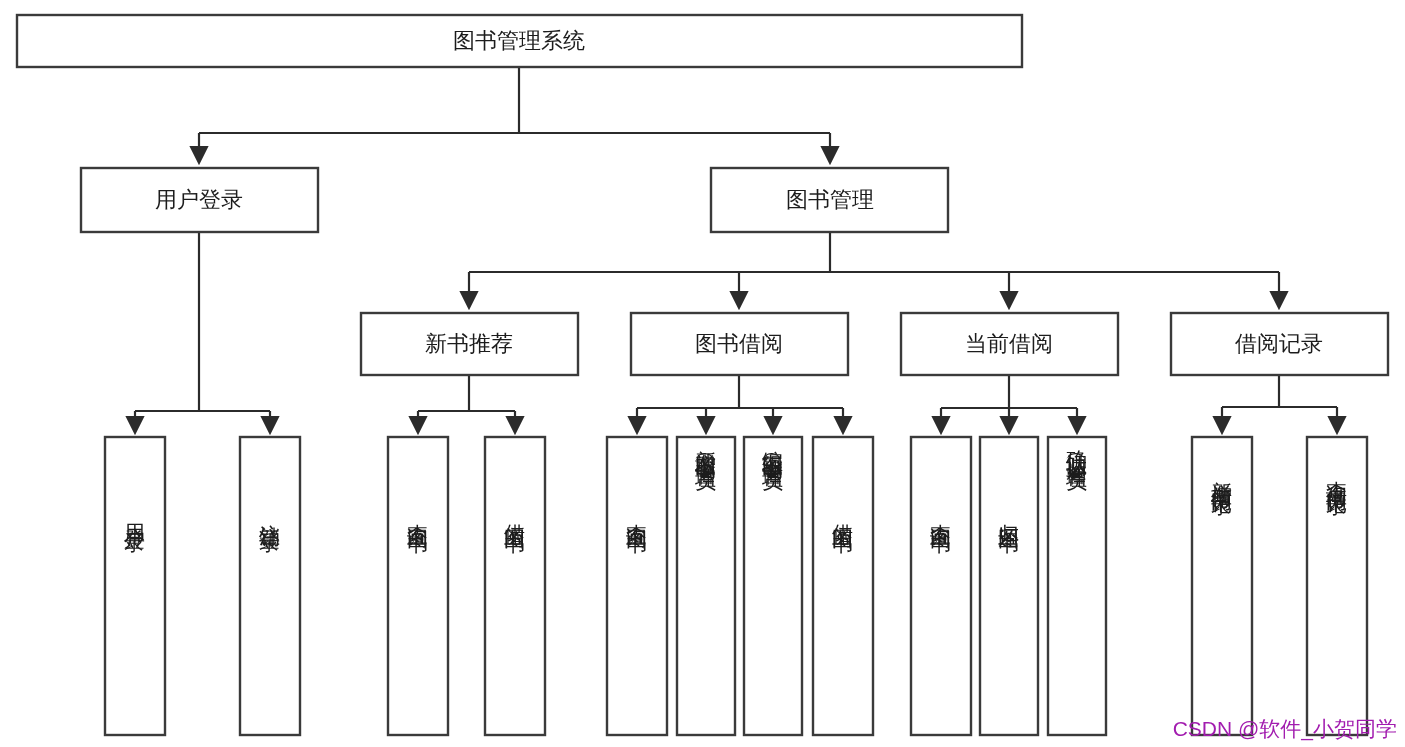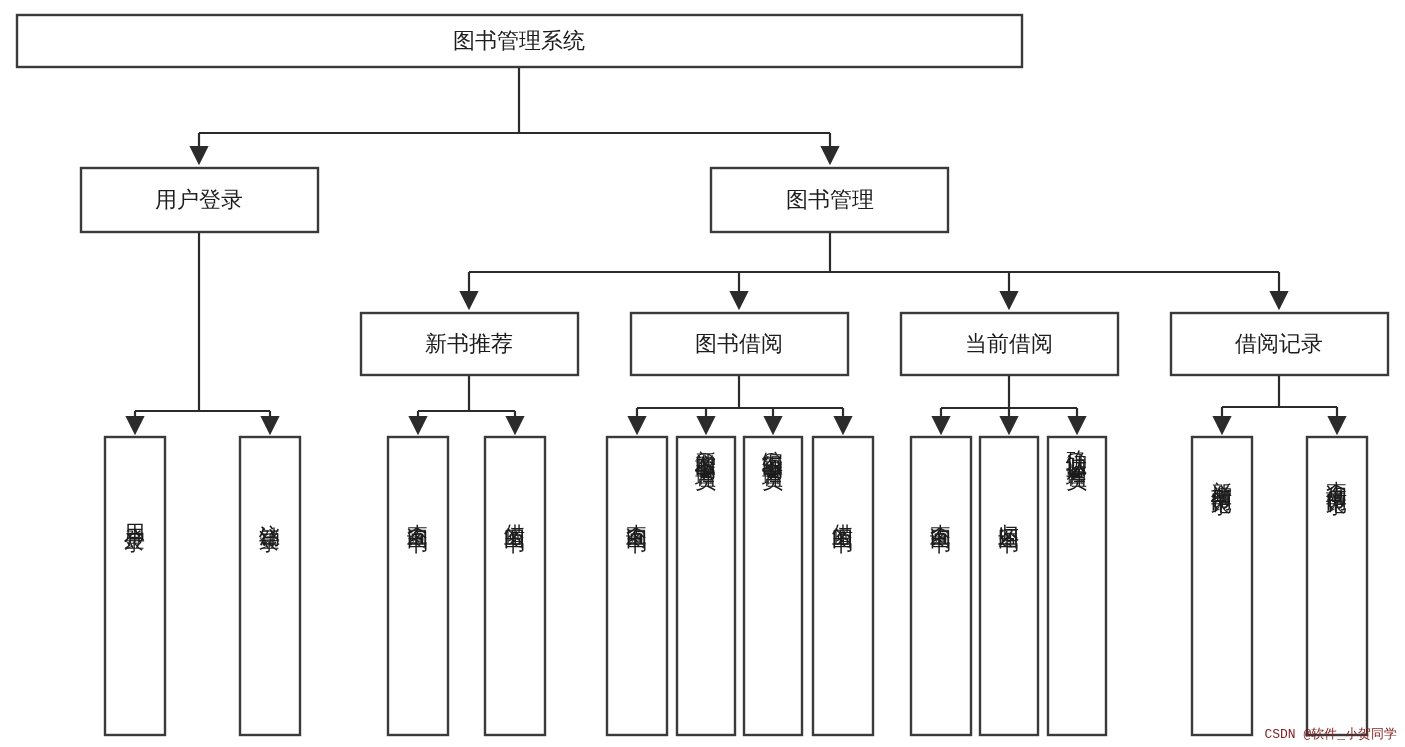--- a/index.html
+++ b/index.html
@@ -18,22 +18,22 @@
     dominant-baseline:middle;
   }
   .vlabel{
     font-family:"Liberation Sans","DejaVu Sans",sans-serif;
     fill:#1c1c1c;font-size:21px;text-anchor:middle;
     writing-mode:vertical-rl;
     letter-spacing:3px;
   }
   .watermark{
     position:absolute;right:8px;bottom:4px;
-    font-family:Liberation Mono, monospace;
-    font-size:13px;color:#7f1d1d;white-space:nowrap;
+    font-family:Liberation Sans, sans-serif;
+    font-size:21px;color:#a21caf;white-space:nowrap;
     pointer-events:none;user-select:none;
   }
 </style>
 </head>
 <body>
 
 <svg id="diagram" viewBox="0 0 1405 747" xmlns="http://www.w3.org/2000/svg">
 
   <defs>
     <marker id="arrow" viewBox="0 0 12 12" refX="10" refY="6" markerWidth="9" markerHeight="9" orient="auto-start-reverse">

